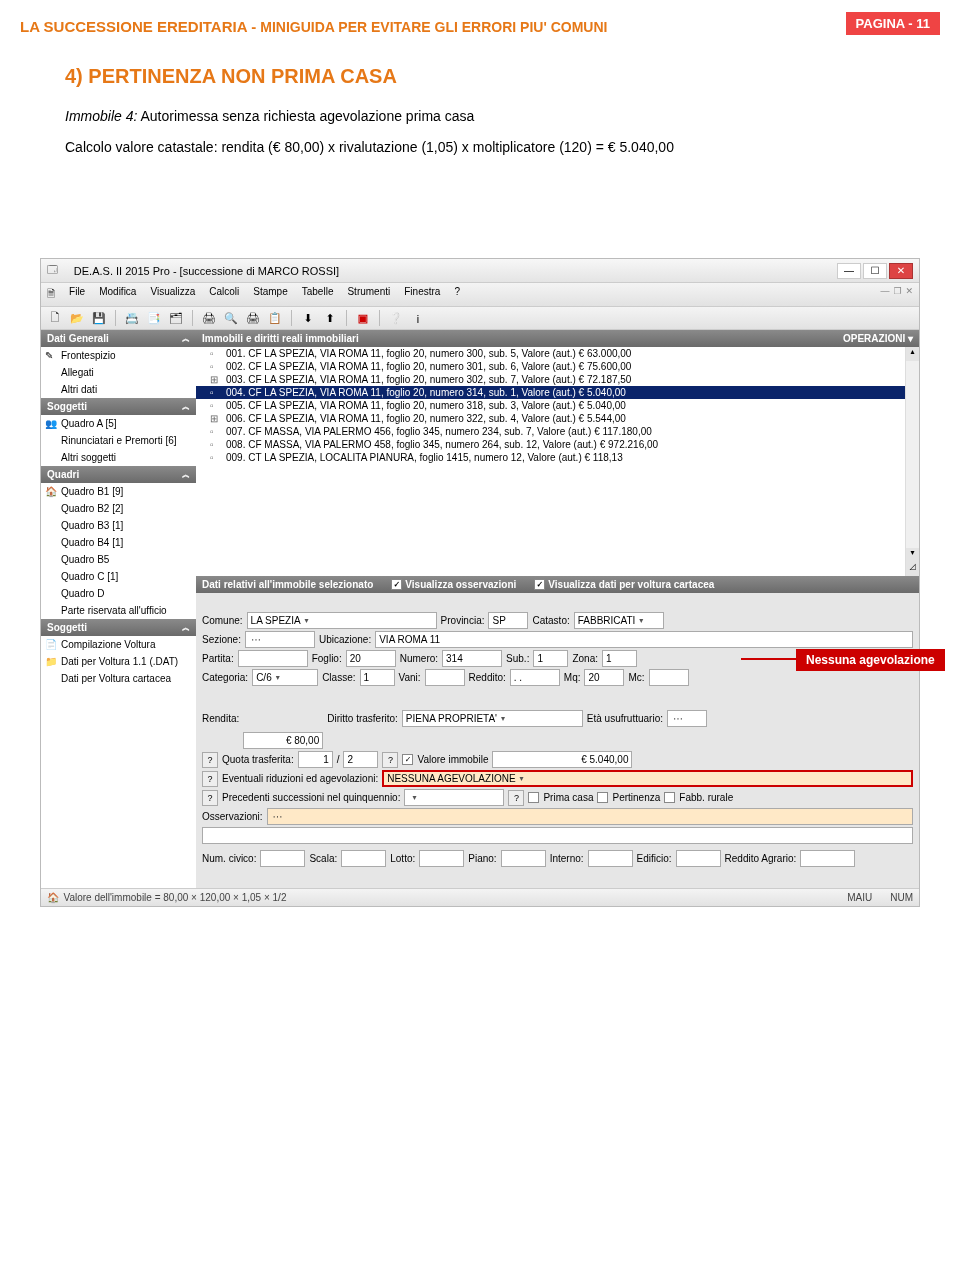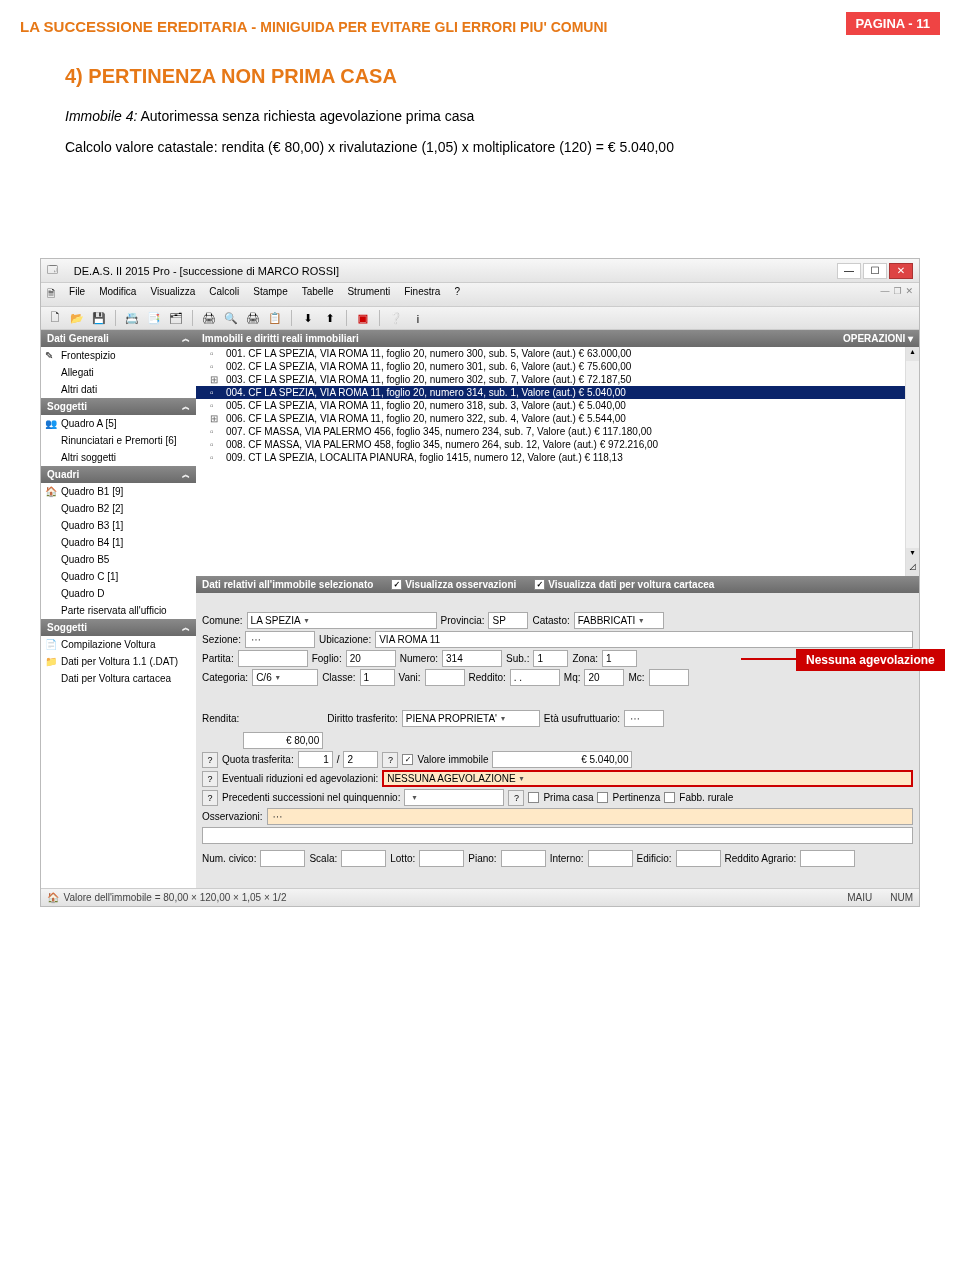--- a/index.html
+++ b/index.html
@@ -263,21 +263,21 @@
           <span class="fld" style="width:50px;">. .</span>
           <span class="lbl">Mq:</span>
           <span class="fld" style="width:40px;">20</span>
           <span class="lbl">Mc:</span>
           <span class="fld" style="width:40px;"></span>
         </div>
         <div class="form-row">
           <span class="lbl">Rendita:</span>
           <span class="fld" style="width:80px;text-align:right;justify-content:flex-end;margin-top:44px;">€ 80,00</span>
           <span class="lbl">Diritto trasferito:</span>
-          <span class="fld dd" style="width:138px;">PIENA PROPRIETA'</span>
+          <span class="fld dd" style="width:181px;">PIENA PROPRIETA'</span>
           <span class="lbl">Età usufruttuario:</span>
           <span class="fld btn" style="width:40px;"></span>
         </div>
         <div class="form-row">
           <span class="help">?</span>
           <span class="lbl">Quota trasferita:</span>
           <span class="fld" style="width:35px;text-align:right;justify-content:flex-end;">1</span>
           <span class="lbl">/</span>
           <span class="fld" style="width:35px;">2</span>
           <span class="help">?</span>

